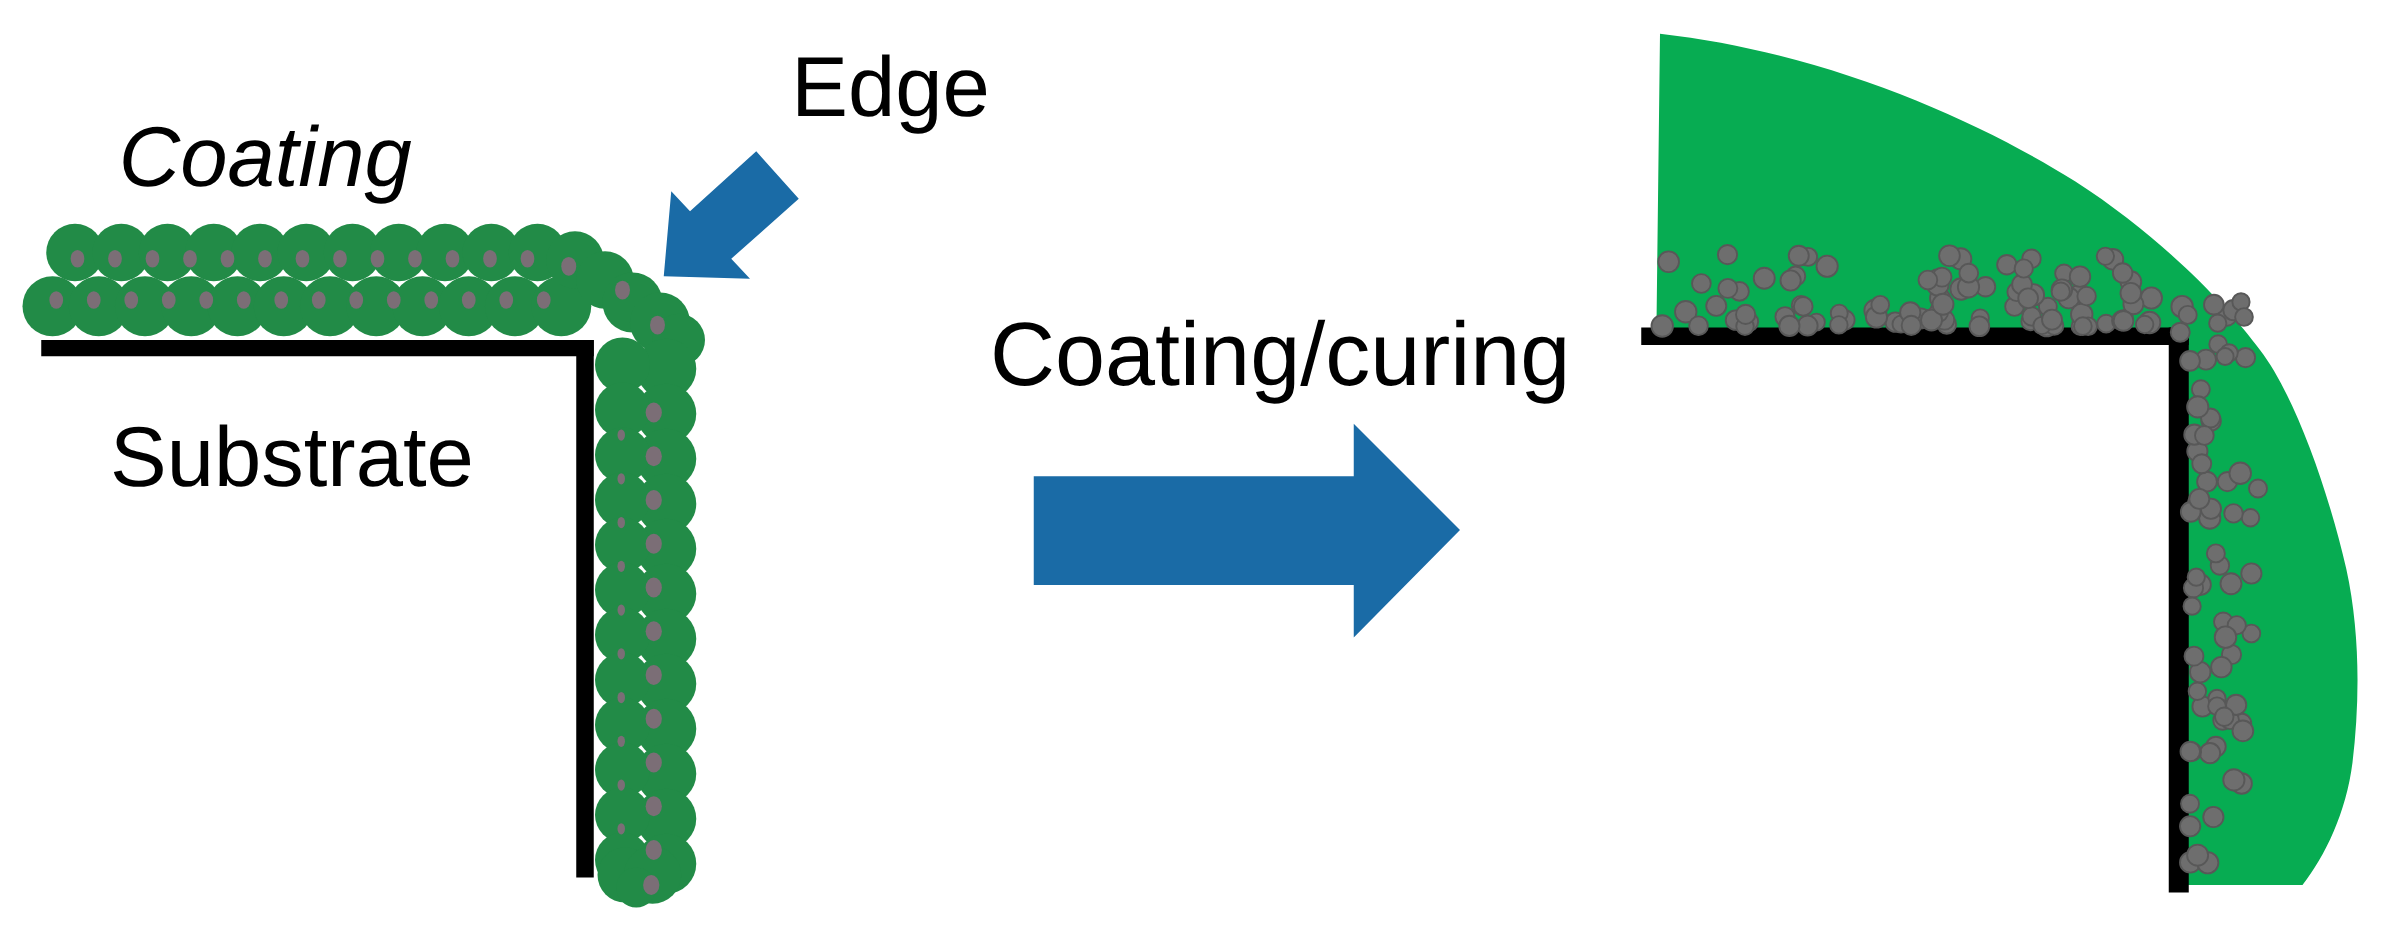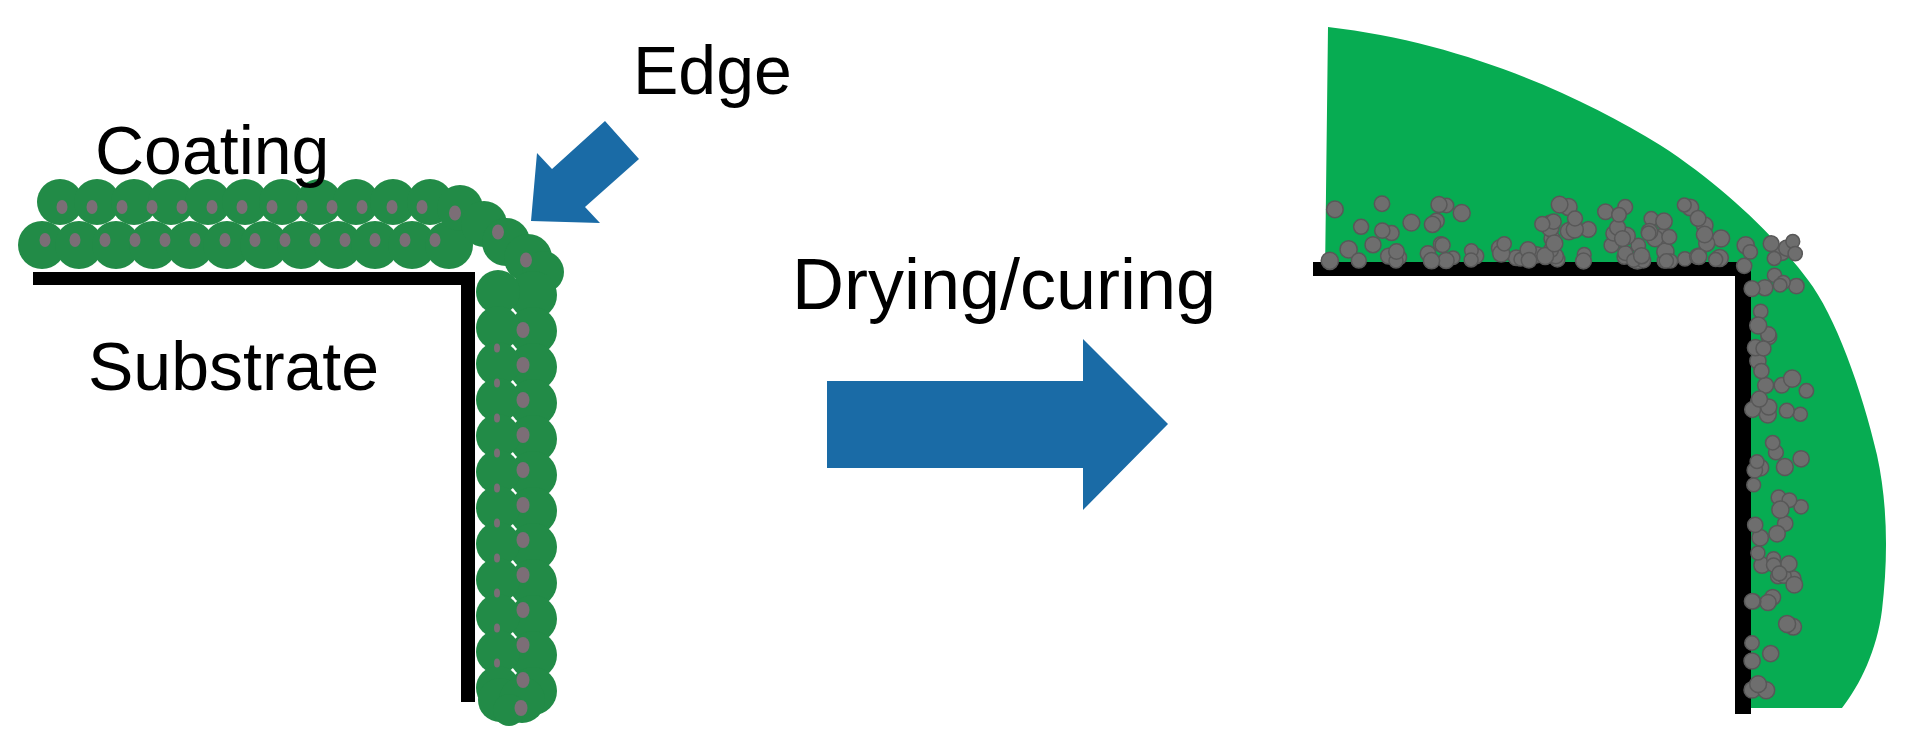--- a/index.html
+++ b/index.html
@@ -21,21 +21,21 @@
     top: 0;
   }
   .lbl {
     position: absolute;
     color: #000;
     white-space: nowrap;
     line-height: 1;
     font-family: "Liberation Sans", sans-serif;
     user-select: none;
   }
-  .lbl-coating   { left:  95px; top: 116px; font-size: 68px; }
+  .lbl-coating   { left:  95px; top: 92px; font-size: 68px; font-style: italic; }
   .lbl-edge      { left: 633px; top:  36px; font-size: 68px; }
   .lbl-substrate { left:  88px; top: 332px; font-size: 68px; }
   .lbl-process   { left: 792px; top: 248px; font-size: 72px; }
 </style>
 </head>
 <body>
 
 <div class="stage">
 
   <svg width="1920" height="755" viewBox="0 0 1920 755">
@@ -344,14 +344,14 @@
           <circle cx="1786.8" cy="410.7" r="7.4" fill="#6E6E6E" stroke="#585858" stroke-width="1.5"></circle>
           <circle cx="1752.2" cy="601.2" r="7.8" fill="#6E6E6E" stroke="#585858" stroke-width="1.5"></circle>
           <circle cx="1755.2" cy="524.9" r="7.6" fill="#6E6E6E" stroke="#585858" stroke-width="1.5"></circle>
         </g>
     </g>
   </svg>
 
   <div class="lbl lbl-coating">Coating</div>
   <div class="lbl lbl-substrate">Substrate</div>
   <div class="lbl lbl-edge">Edge</div>
-  <div class="lbl lbl-process">Drying/curing</div>
+  <div class="lbl lbl-process">Coating/curing</div>
 </div>
 
 </body></html>

